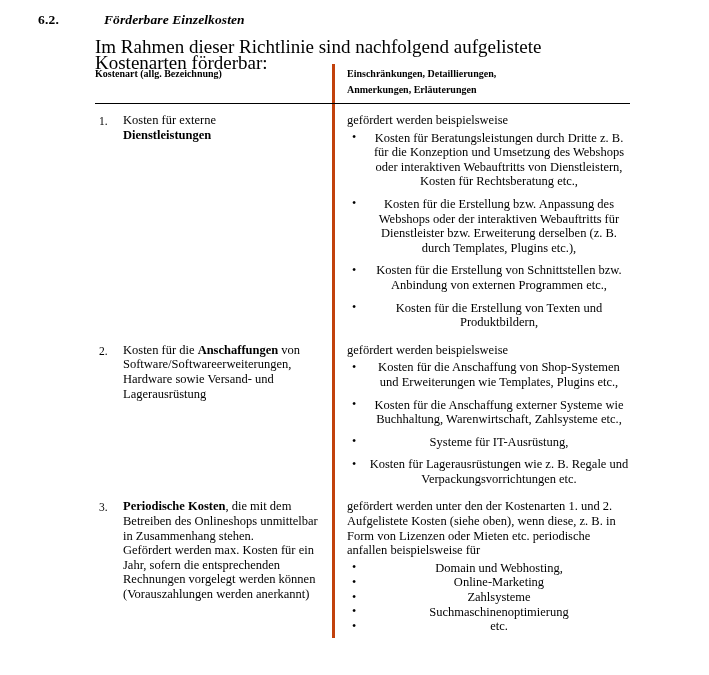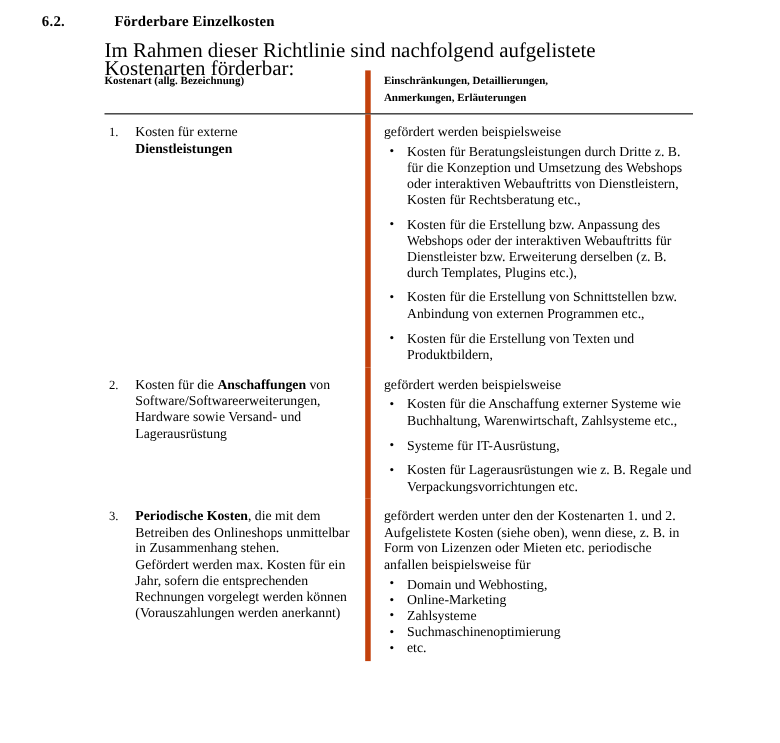--- a/index.html
+++ b/index.html
@@ -34,20 +34,21 @@
     font-weight: bold;
     font-size: 13.5px;
     width: 66px;
     flex: 0 0 66px;
     letter-spacing: 0.2px;
   }
   .section-title {
     font-weight: bold;
     font-size: 13.5px;
     letter-spacing: 0.1px;
+    font-style: italic;
   }
 
   
   .intro {
     position: absolute;
     left: 95px;
     top: 39px;
     width: 540px;
     font-size: 19px;
     line-height: 16px;
@@ -65,21 +66,21 @@
     align-items: flex-start;
   }
   .col-left {
     width: 237px;
     flex: 0 0 237px;
     padding-right: 8px;
     box-sizing: border-box;
   }
   .col-right {
     flex: 1 1 auto;
-    border-left: 5px solid #c2410c;
+    border-left: 3px solid #c2410c;
     padding-left: 12px;
     box-sizing: border-box;
   }
 
   
   .thead .col-left,
   .thead .col-right {
     font-weight: bold;
     font-size: 10px;
     line-height: 15.5px;
@@ -137,20 +138,21 @@
   
   ul.bullets {
     margin: 0;
     padding: 0;
     list-style: none;
   }
   ul.bullets > li {
     position: relative;
     padding-left: 21px;
     margin-bottom: 8px;
+    text-align: center;
   }
   ul.bullets.compact > li {
     margin-bottom: 0;
   }
   ul.bullets > li:last-child {
     margin-bottom: 0;
   }
   ul.bullets > li::before {
     content: "\2022";
     position: absolute;
@@ -210,20 +212,21 @@
     <div class="trow tbody-row">
       <div class="col-left">
         <div class="numbered">
           <span class="num">2.</span>
           <span class="num-text"><span>Kosten für die </span><b>Anschaffungen</b><span> von Software/Softwareerweiterungen, Hardware sowie Versand- und Lagerausrüstung</span></span>
         </div>
       </div>
       <div class="col-right">
         <p class="lead tight">gefördert werden beispielsweise</p>
         <ul class="bullets">
+          <li>Kosten für die Anschaffung von Shop-Systemen und Erweiterungen wie Templates, Plugins etc.,</li>
           <li>Kosten für die Anschaffung externer Systeme wie Buchhaltung, Warenwirtschaft, Zahlsysteme etc.,</li>
           <li>Systeme für IT-Ausrüstung,</li>
           <li>Kosten für Lagerausrüstungen wie z. B. Regale und Verpackungsvorrichtungen etc.</li>
         </ul>
       </div>
     </div>
 
     <div class="trow tbody-row">
       <div class="col-left">
         <div class="numbered">

